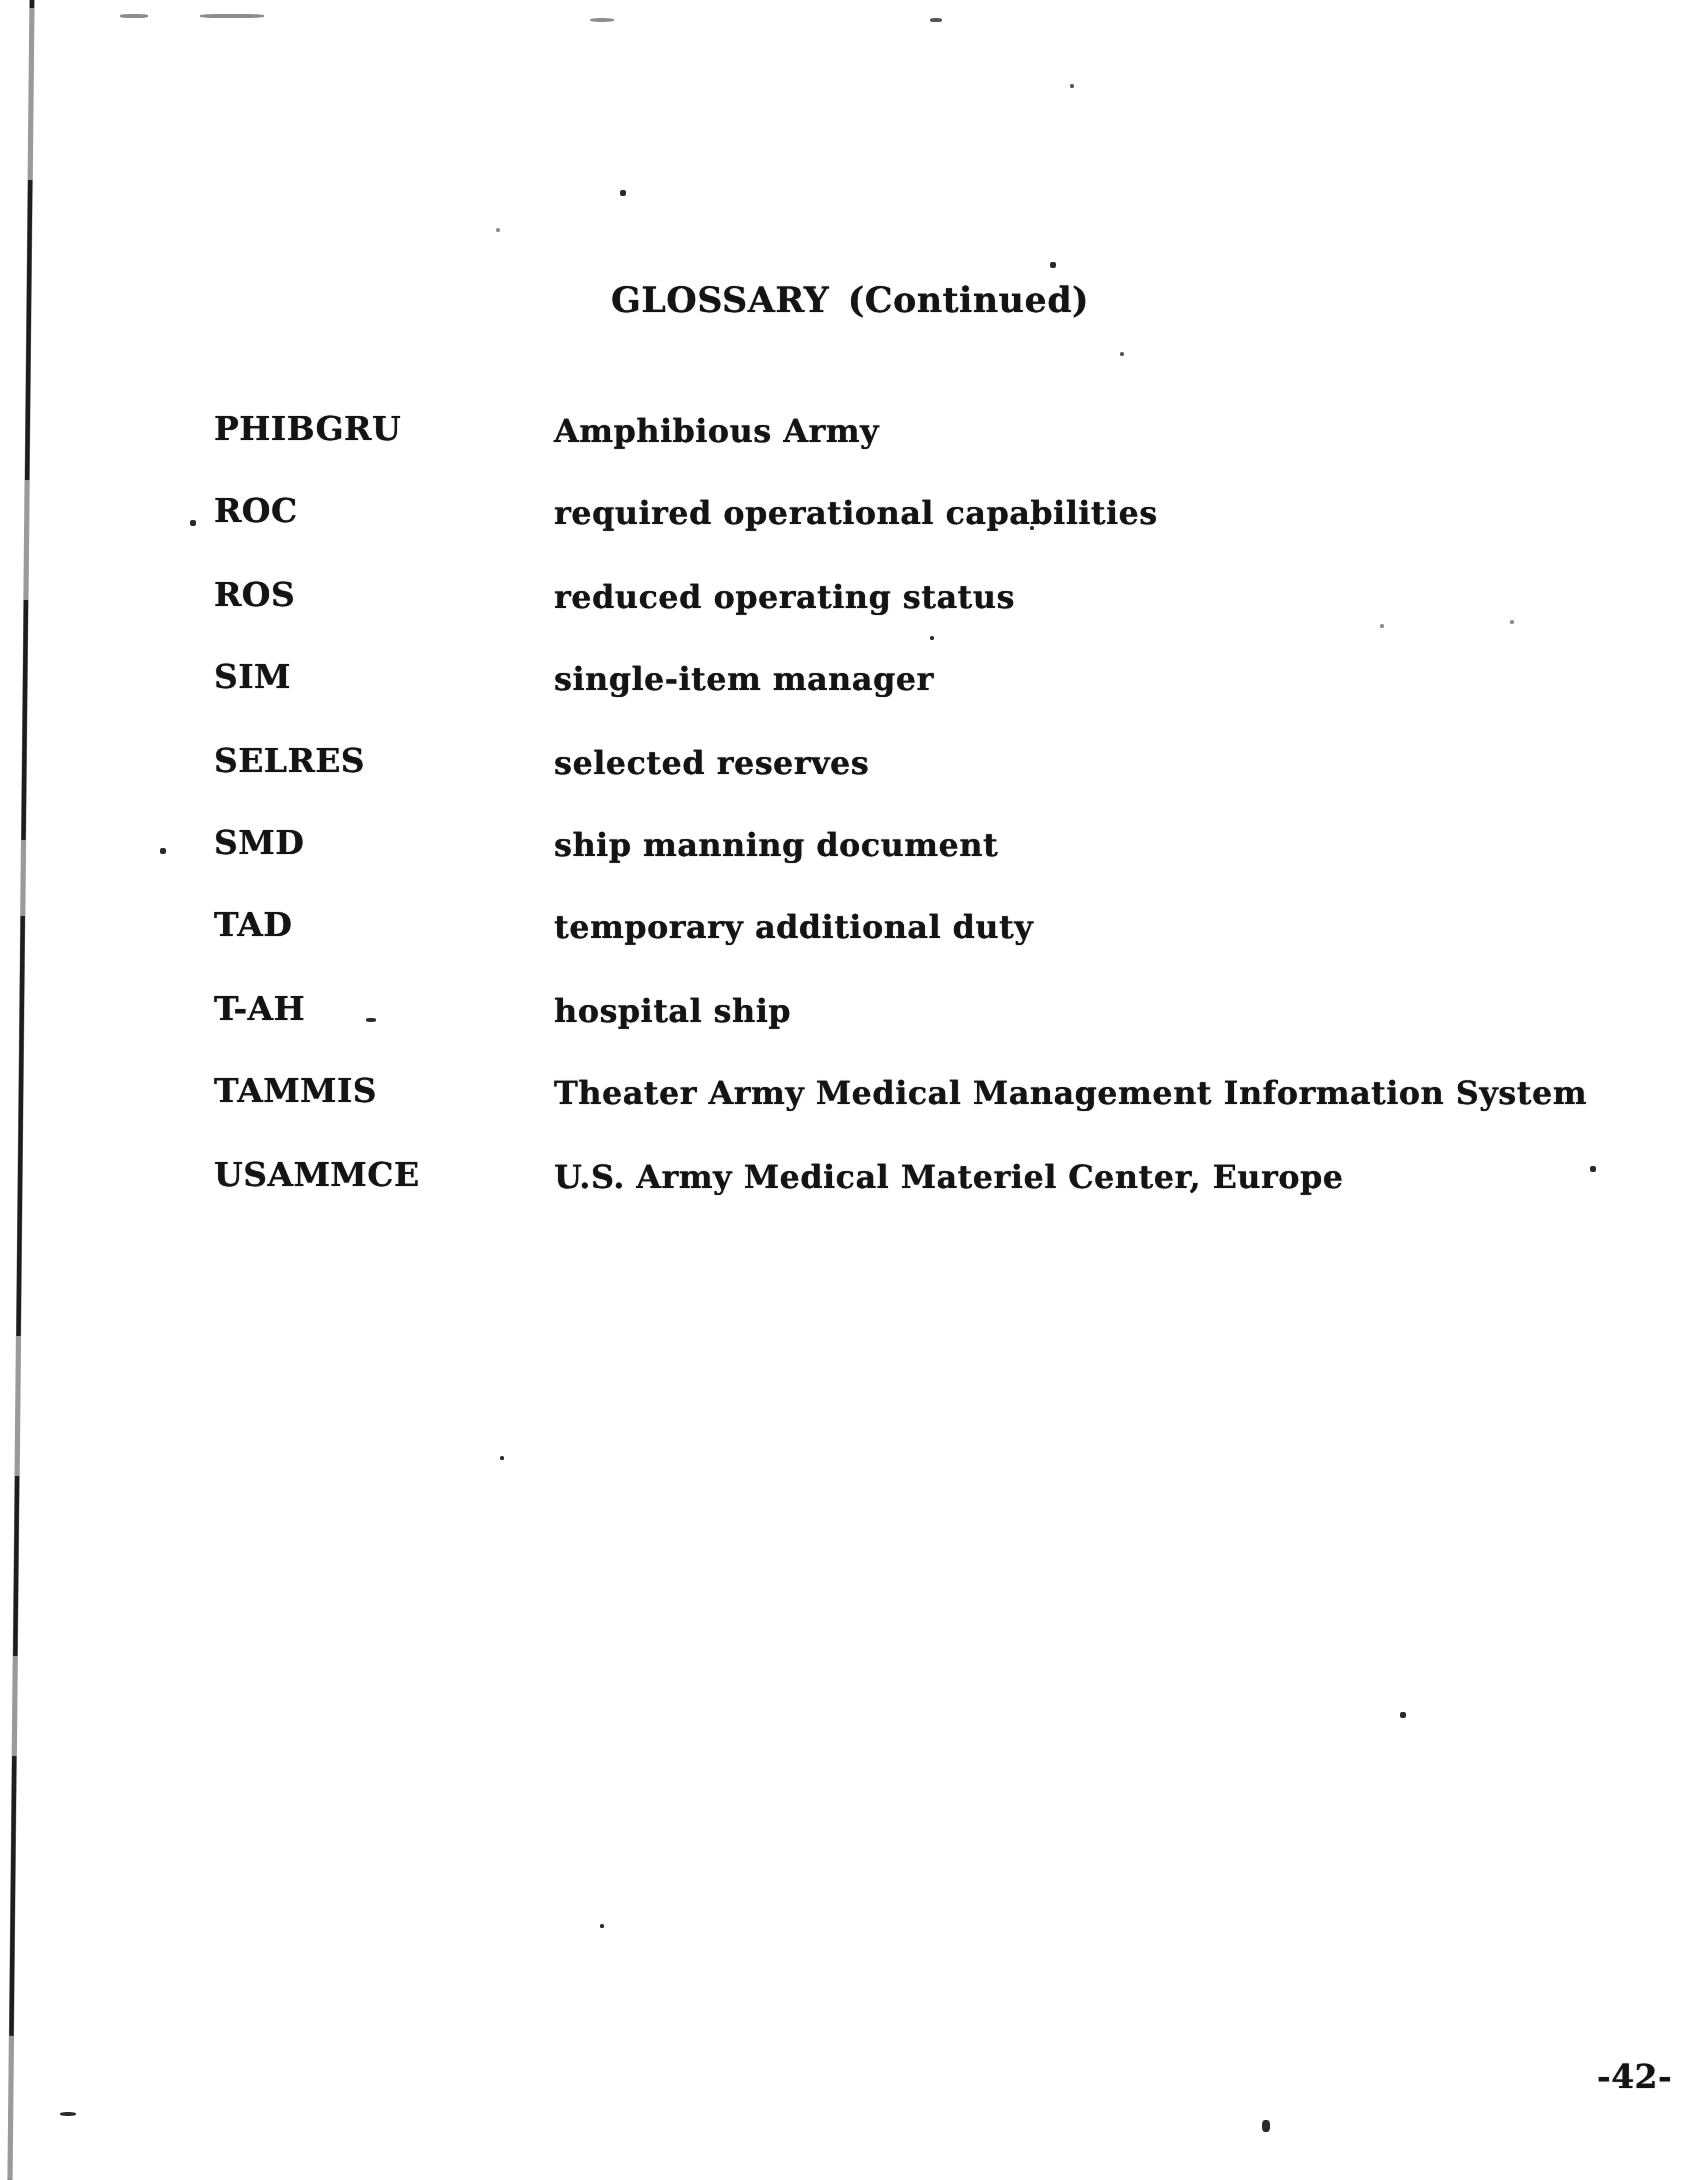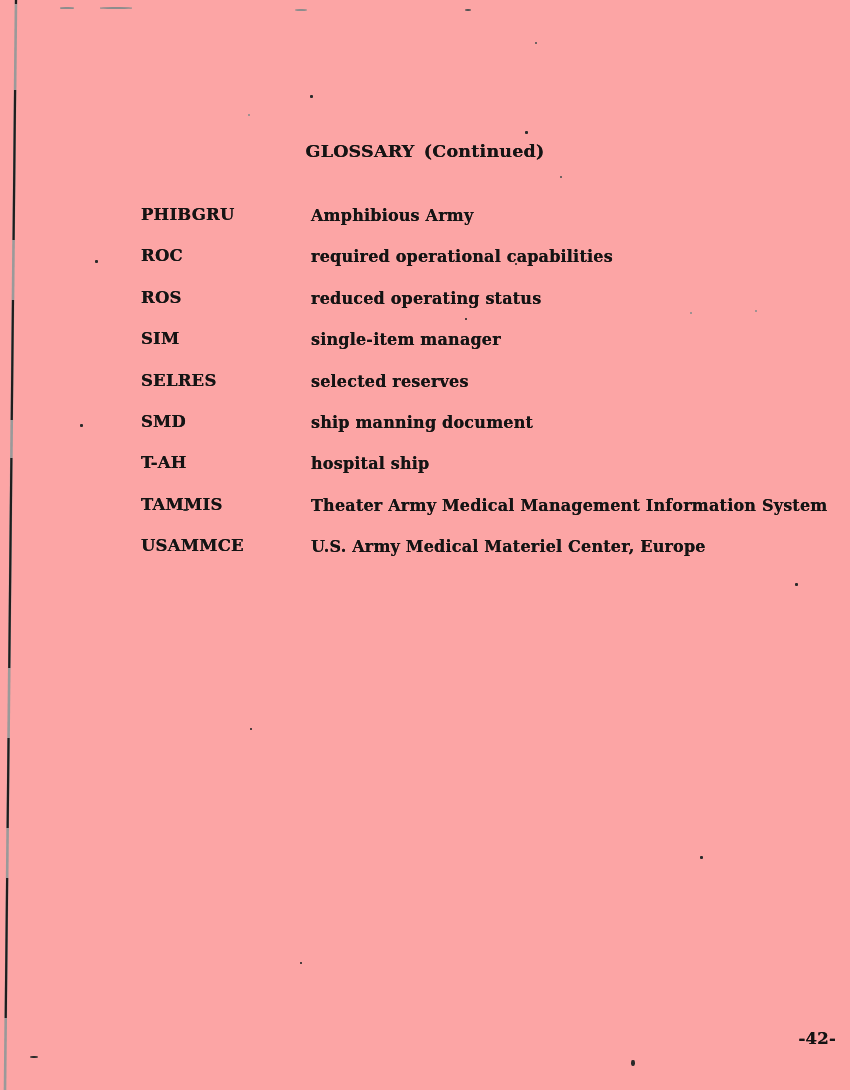--- a/index.html
+++ b/index.html
@@ -4,21 +4,21 @@
 <style>
   html, body {
     margin: 0;
     padding: 0;
     background: #e8e8e8;
   }
   .page {
     position: relative;
     width: 850px;
     height: 1090px;
-    background: #fca5a5;
+    background: #ffffff;
     overflow: hidden;
     font-family: "DejaVu Serif", "Liberation Serif", serif;
     color: #141414;
   }
   
   .ink {
     font-weight: 700;
     letter-spacing: 0.2px;
     text-shadow: 0 0 0.45px rgba(10,10,10,0.85);
   }
@@ -30,21 +30,20 @@
     margin: 0;
     text-align: center;
     font-size: 17.5px;
     word-spacing: 3px;
   }
   .glossary {
     position: absolute;
     top: 205px;
     left: 0;
     width: 692px;
-    padding-left: 34px;
   }
   .glossary-row {
     position: relative;
     height: 41.4px;
   }
   .term {
     position: absolute;
     left: 107px;
     top: 0;
     font-size: 16.5px;
@@ -114,20 +113,24 @@
       </div>
       <div class="glossary-row">
         <span class="term ink">SELRES</span>
         <span class="definition ink">selected reserves</span>
       </div>
       <div class="glossary-row">
         <span class="term ink">SMD</span>
         <span class="definition ink">ship manning document</span>
       </div>
       <div class="glossary-row">
+        <span class="term ink">TAD</span>
+        <span class="definition ink">temporary additional duty</span>
+      </div>
+      <div class="glossary-row">
         <span class="term ink">T-AH</span>
         <span class="definition ink">hospital ship</span>
       </div>
       <div class="glossary-row">
         <span class="term ink">TAMMIS</span>
         <span class="definition ink">Theater Army Medical Management Information System</span>
       </div>
       <div class="glossary-row">
         <span class="term ink">USAMMCE</span>
         <span class="definition ink">U.S. Army Medical Materiel Center, Europe</span>

